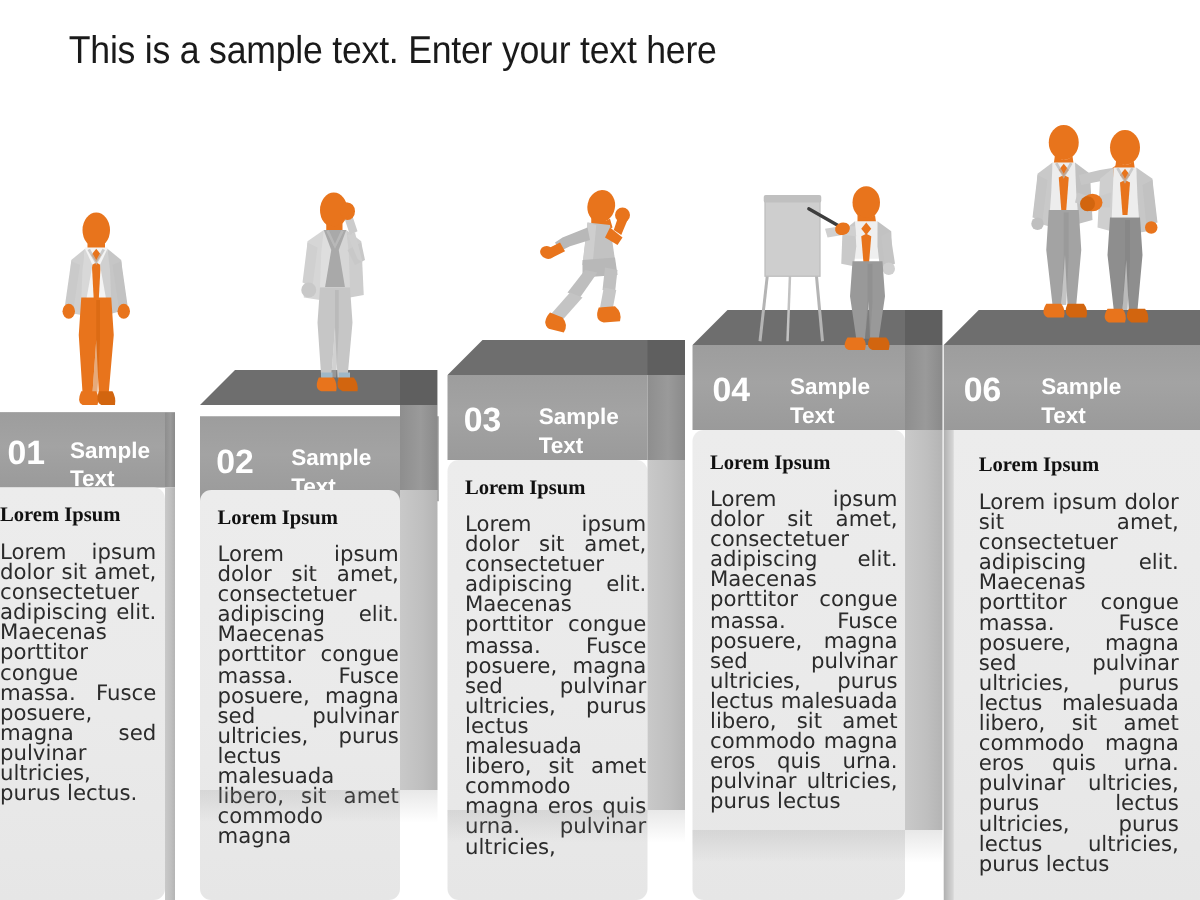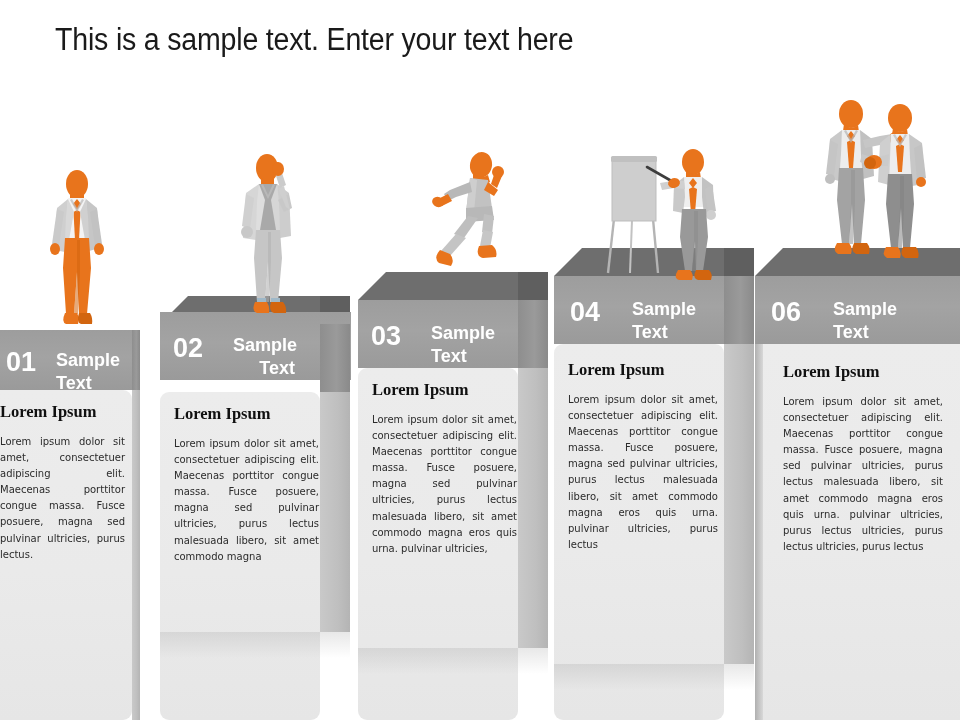--- a/index.html
+++ b/index.html
@@ -54,21 +54,21 @@
   }
   .body-panel .h2{
     position:absolute;
     font-family:"Liberation Serif", serif;
     font-weight:700;color:#101010;font-size:16.5px;line-height:1;
     white-space:nowrap;
   }
   .body-panel .para{
     position:absolute;
     font-family:"DejaVu Sans", sans-serif;
-    font-size:10px;line-height:16.1px;color:#2b2b2b;
+    font-size:17px;line-height:16.1px;color:#2b2b2b;
     text-align:justify;
     word-spacing:0px;
   }
   .body-side{
     position:absolute;
     background:linear-gradient(to right,#c9c9c9 0%,#bfbfbf 60%,#b4b4b4 100%);
   }
   .reflect{
     position:absolute;
     background:linear-gradient(to bottom,rgba(150,150,150,.22),rgba(255,255,255,0));
@@ -104,21 +104,21 @@
       <div class="para" style="left:8px;top:44px;width:125px;">Lorem ipsum dolor sit amet, consectetuer adipiscing elit. Maecenas porttitor congue massa. Fusce posuere, magna sed pulvinar ultricies, purus lectus.</div>
     </div>
     <div class="body-side" style="left:140px;top:100px;width:8px;height:330px;"></div>
   </div>
 
   <div class="block" style="left:160px;top:296px;width:190px;height:424px;">
     <svg class="top-face" viewBox="0 0 190 424" preserveAspectRatio="none">
       <polygon points="0,28 28,0 190,0 190,28" fill="#6e6e6e"></polygon>
       <polygon points="160,0 190,0 190,28 160,28" fill="#5f5f5f"></polygon>
     </svg>
-    <div class="hdr" style="top:16px;width:191px;height:68px;text-align:right;">
+    <div class="hdr" style="top:37px;width:191px;height:68px;">
       <span class="num" style="left:13px;top:23px;font-size:27px;">02</span>
       <span class="sample" style="left:73px;top:22px;width:62px;"><span>Sample Text</span></span>
     </div>
     <div class="side" style="left:160px;top:28px;width:30px;height:68px;"></div>
     <div class="body-panel" style="top:96px;width:160px;height:328px;">
       <div class="h2" style="left:14px;top:14px;">Lorem Ipsum</div>
       <div class="para" style="left:14px;top:44px;width:145px;">Lorem ipsum dolor sit amet, consectetuer adipiscing elit. Maecenas porttitor congue massa. Fusce posuere, magna sed pulvinar ultricies, purus lectus malesuada libero, sit amet commodo magna</div>
     </div>
     <div class="body-side" style="left:160px;top:96px;width:30px;height:240px;"></div>
     <div class="reflect" style="left:0px;top:336px;width:190px;height:26px;"></div>

